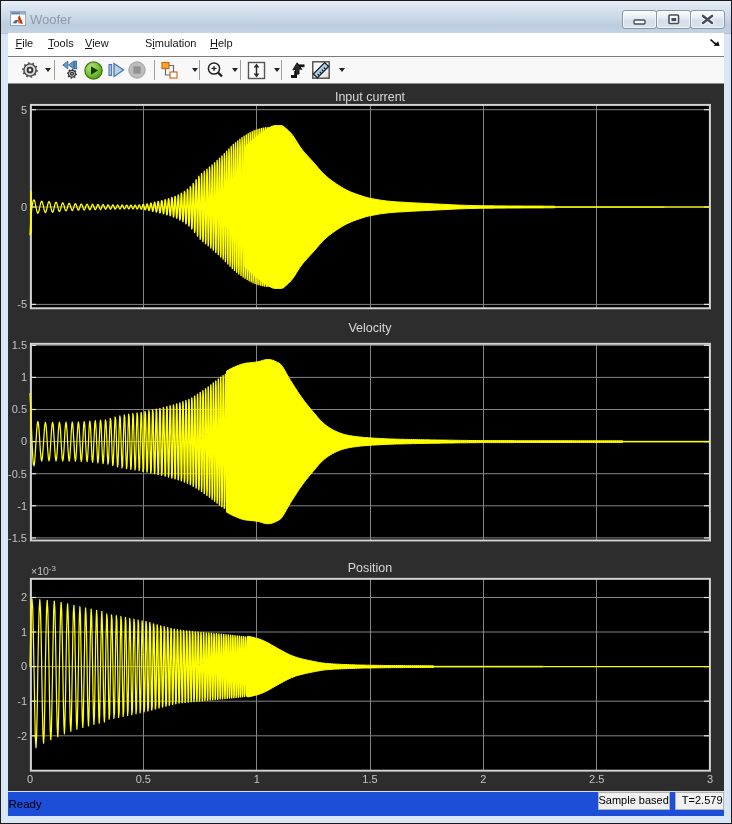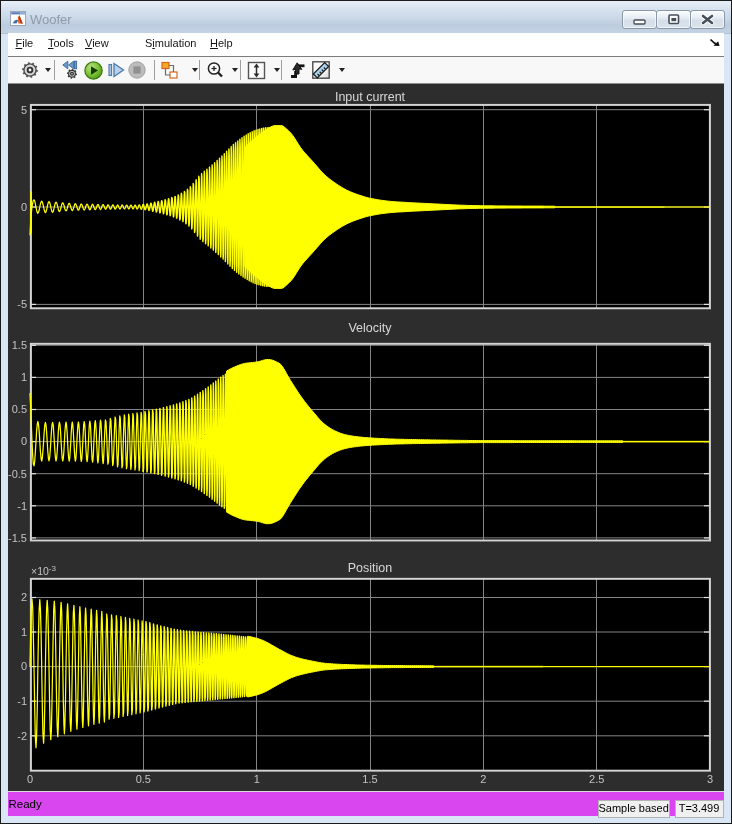--- a/index.html
+++ b/index.html
@@ -6,22 +6,22 @@
 .frame{position:absolute;left:1px;top:1px;width:730px;height:822px;background:#d9e6f5}
 .titlebar{position:absolute;left:1px;top:1px;width:730px;height:32px;
  background:linear-gradient(180deg,#e8eff7 0%,#dae5f1 20%,#c9d7e7 55%,#bccddf 75%,#c4d3e4 100%);border-bottom:1px solid #b0c1d4}
 .titletxt{position:absolute;left:30px;top:12px;font-size:13px;color:#8f9aa8}
 .mbar{position:absolute;left:8px;top:33px;width:716px;height:23px;background:#fff;border-bottom:1px solid #7c7c7c}
 .mi{position:absolute;top:36.5px;font-size:11px;color:#141414}
 .mi u{text-decoration:underline}
 .tbar{position:absolute;left:8px;top:57px;width:716px;height:26px;background:#f8f8f8;border-bottom:1px solid #8e8e8e}
 .sep{position:absolute;top:3px;width:1px;height:20px;background:#9f9f9f}
 .dd{position:absolute;top:11px;width:0;height:0;border-left:3.5px solid transparent;border-right:3.5px solid transparent;border-top:4px solid #222}
-.statbar{position:absolute;left:8px;top:791px;width:716px;height:24px;background:#d946ef;border-top:1px solid #dcdcdc}
-.cell{position:absolute;top:8px;height:16px;white-space:nowrap;overflow:hidden;border:1px solid #b2b2b2;font-size:11px;color:#000;text-align:center;background:#f0f0f0}
+.statbar{position:absolute;left:8px;top:791px;width:716px;height:24px;background:#1d4ed8;border-top:1px solid #dcdcdc}
+.cell{position:absolute;top:0;height:16px;white-space:nowrap;overflow:hidden;border:1px solid #b2b2b2;font-size:11px;color:#000;text-align:right;background:#f0f0f0}
 .btn{position:absolute;top:10px;width:33px;height:17px;border:1px solid #8a97a7;border-radius:3px;
  background:linear-gradient(180deg,#fbfdfe 0%,#e6ecf3 40%,#d6dfe9 55%,#dae2ec 100%);box-shadow:inset 0 0 0 1px rgba(255,255,255,.6)}
 </style></head><body>
 <div class="win"></div>
 <div class="frame"></div>
 <div class="titlebar"></div>
 <svg style="position:absolute;left:10px;top:11px" width="16" height="15" viewBox="0 0 16 15" xmlns="http://www.w3.org/2000/svg">
 <rect x="0.5" y="0.5" width="15" height="14" fill="#fdfdfd" stroke="#9aa7b8"></rect>
 <rect x="1" y="1" width="14" height="2.6" fill="#92aed2"></rect>
 <rect x="1.8" y="1.6" width="8" height="1.3" fill="#5577bb"></rect>
@@ -245,14 +245,14 @@
 <text x="143.3" y="783" font-size="11" fill="#c3c3c3" text-anchor="middle">0.5</text>
 <text x="256.7" y="783" font-size="11" fill="#c3c3c3" text-anchor="middle">1</text>
 <text x="370.0" y="783" font-size="11" fill="#c3c3c3" text-anchor="middle">1.5</text>
 <text x="483.3" y="783" font-size="11" fill="#c3c3c3" text-anchor="middle">2</text>
 <text x="596.7" y="783" font-size="11" fill="#c3c3c3" text-anchor="middle">2.5</text>
 <text x="710.0" y="783" font-size="11" fill="#c3c3c3" text-anchor="middle">3</text>
 </svg>
 <div class="statbar">
 <span style="position:absolute;left:0.5px;top:5.5px;font-size:11.5px;color:#000">Ready</span>
 <span class="cell" style="left:589.5px;width:70px;line-height:15px">Sample based</span>
-<span class="cell" style="left:666.5px;width:47px;line-height:15px">T=3.499</span>
+<span class="cell" style="left:666.5px;width:47px;line-height:15px">T=2.579</span>
 </div>
 
 </body></html>

